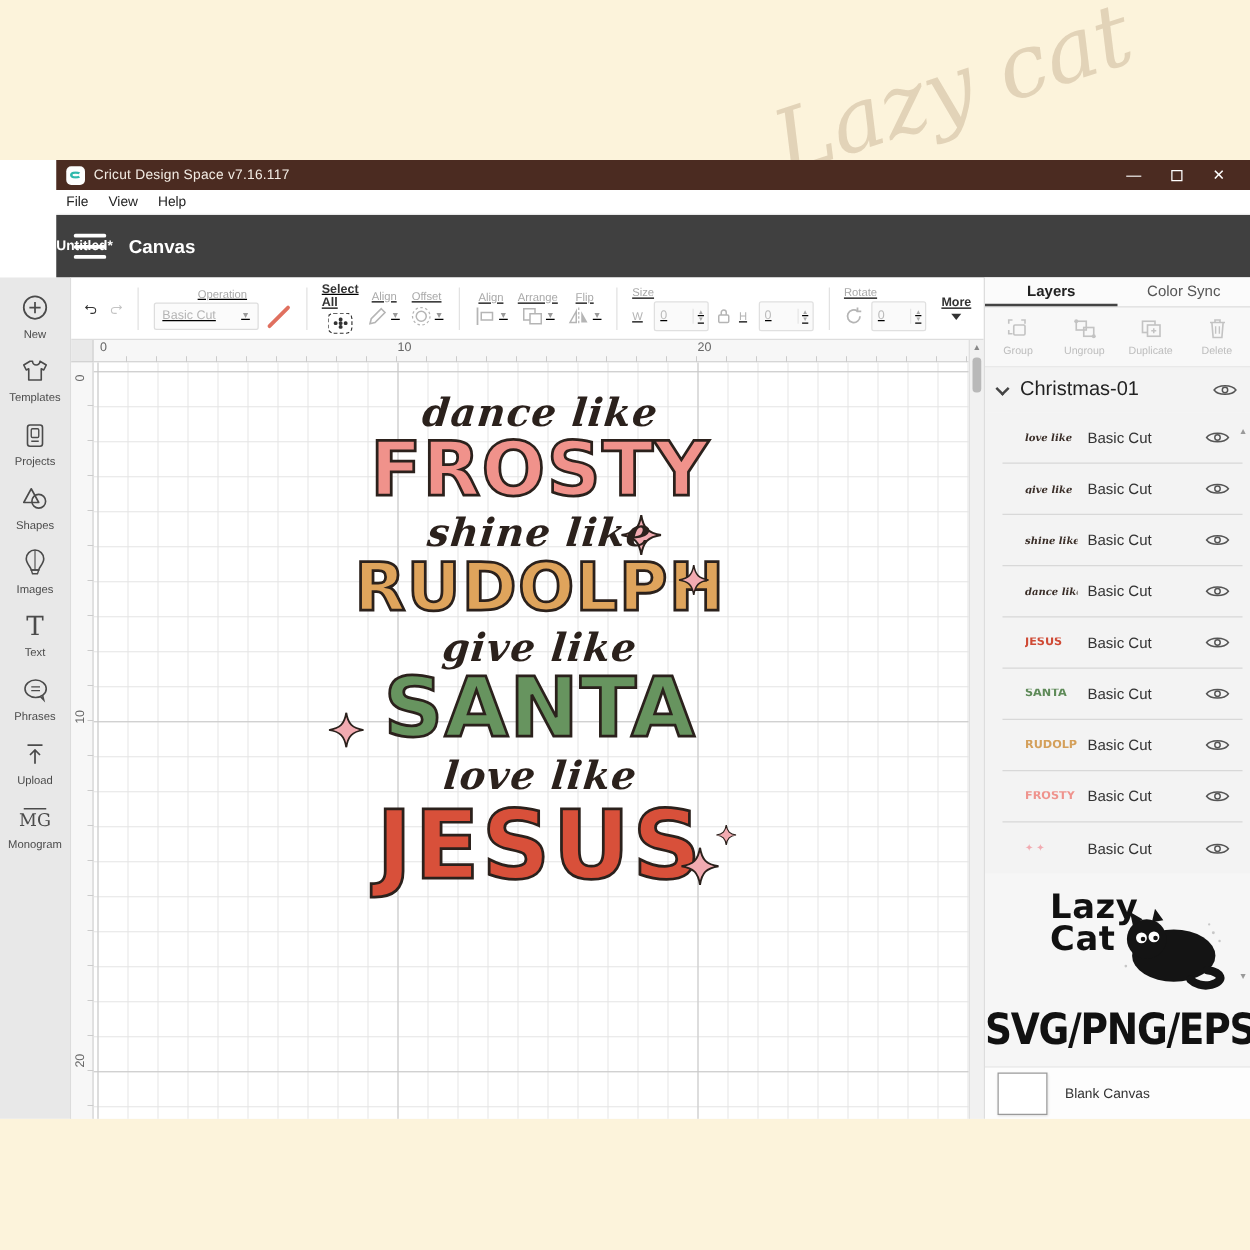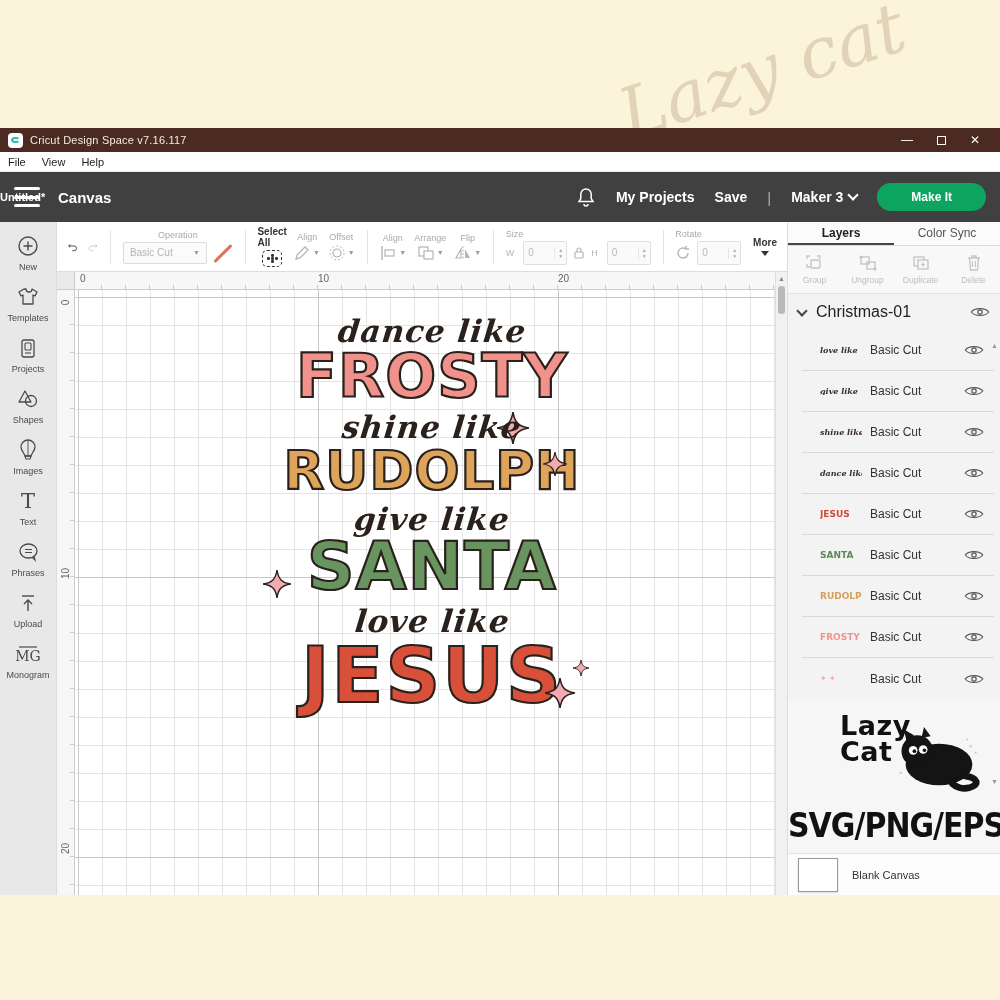--- a/index.html
+++ b/index.html
@@ -5,21 +5,21 @@
   * { margin:0; padding:0; box-sizing:border-box; }
   html,body { width:1000px; height:1000px; font-family:"Liberation Sans", sans-serif; }
   body { background:#fcf3db; position:relative; overflow:hidden; }
 
   .watermark { position:absolute; font-family:"DejaVu Serif", serif; font-style:italic;
     color:rgba(173,146,112,0.33); pointer-events:none; white-space:nowrap; }
   #wm1 { top:30px; right:90px; font-size:70px; transform:rotate(-18deg); }
   #wm2 { top:560px; left:90px; font-size:60px; transform:rotate(-14deg); color:rgba(200,190,170,0.25); }
 
   
-  .window { position:absolute; left:0; top:128px; width:1000px; height:767px; background:#fff; }
+  .window { position:absolute; left:0; top:128px; width:1000px; height:767px; background:#fff;padding-left:45px; }
 
   .titlebar { height:24px; background:#4b2b21; display:flex; align-items:center; padding:0 8px; color:#f3ece4; }
   .app-logo { width:15px; height:15px; background:#fdfdfd; border-radius:4px; margin-right:7px;
     display:flex; align-items:center; justify-content:center; }
   .app-logo i { display:block; width:9px; height:6px; border-radius:50%; border:2px solid #2fb9ac; border-right-color:transparent; }
   .titlebar .t-title { font-size:11px; letter-spacing:.2px; }
   .titlebar .spacer { flex:1; }
   .win-btn { width:34px; height:24px; display:flex; align-items:center; justify-content:center; font-size:12px; color:#fff; }
   .win-btn .sq { width:9px; height:9px; border:1px solid #fff; display:block; }
 
@@ -33,21 +33,21 @@
   .header .doc-title { position:absolute; left:0; right:0; text-align:left; font-size:11px; font-weight:bold; pointer-events:none; }
   .header .right { margin-left:auto; display:flex; align-items:center; gap:20px; z-index:2; }
   .header .hlink { font-size:14px; font-weight:bold; }
   .header .sep { color:#aab; font-size:15px; }
   .machine { display:flex; align-items:center; gap:6px; font-size:14px; font-weight:bold; }
   .chev { width:8px; height:8px; border-right:2px solid #fff; border-bottom:2px solid #fff; transform:rotate(45deg); margin-top:-4px; }
   .makeit { background:#0ca45e; color:#fff; font-size:12px; font-weight:bold; border:none; border-radius:15px;
     padding:7px 34px; cursor:pointer; }
 
   
-  .center-col { position:absolute; left:57px; top:94px; right:213px; bottom:0; display:flex; flex-direction:column; }
+  .center-col { position:absolute; left:57px; top:94px; right:213px; bottom:0; display:flex; flex-direction:column;text-decoration:underline; }
   .toolbar { height:50px; background:#fff; border-bottom:1px solid #ddd; display:flex; align-items:center; padding:0 10px; gap:8px; }
   .tb-group { display:flex; flex-direction:column; align-items:center; justify-content:center; gap:2px; }
   .tb-label { font-size:9px; color:#a9a9a9; }
   .tb-label.dark { color:#333; font-weight:bold; font-size:10px; }
   .tb-div { width:1px; height:34px; background:#e2e2e2; margin:0 4px; }
   .icon-btn { display:flex; align-items:center; gap:2px; }
   .caret { font-size:7px; color:#9a9a9a; }
   svg.ic { display:block; }
   .op-select { display:flex; align-items:center; gap:6px; }
   .op-box { width:84px; height:22px; border:1px solid #ddd; background:#fbfbfb; border-radius:2px;
@@ -173,34 +173,20 @@
   </div>
 
   <div class="header" style="position:relative;">
     <div class="hamburger">
         <b></b>
         <b></b>
         <b></b>
       </div>
     <span class="nav-title">Canvas</span>
     <span class="doc-title">Untitled*</span>
-    <div class="right">
-      <svg class="ic" width="20" height="22" viewBox="0 0 20 22">
-        <path d="M10 3a5.2 5.2 0 0 0-5.2 5.2v4.4L3 15.6h14l-1.8-3V8.2A5.2 5.2 0 0 0 10 3z" fill="none" stroke="#fff" stroke-width="1.5"></path>
-        <path d="M8 18a2 2 0 0 0 4 0" fill="none" stroke="#fff" stroke-width="1.5"></path>
-      </svg>
-      <span class="hlink">My Projects</span>
-      <span class="hlink">Save</span>
-      <span class="sep">|</span>
-      <span class="machine">
-        <span>Maker 3</span>
-        <span class="chev"></span>
-      </span>
-      <button class="makeit">Make It</button>
-    </div>
   </div>
 
   <div class="sidebar">
     <div class="sb-item">
       <span class="sb-ic">
         <svg class="ic" width="22" height="22" viewBox="0 0 22 22">
             <circle cx="11" cy="11" r="9" fill="none" stroke="#4b4b4b" stroke-width="1.4"></circle>
             <path d="M11 6.5v9M6.5 11h9" stroke="#4b4b4b" stroke-width="1.4"></path>
           </svg>
       </span>

